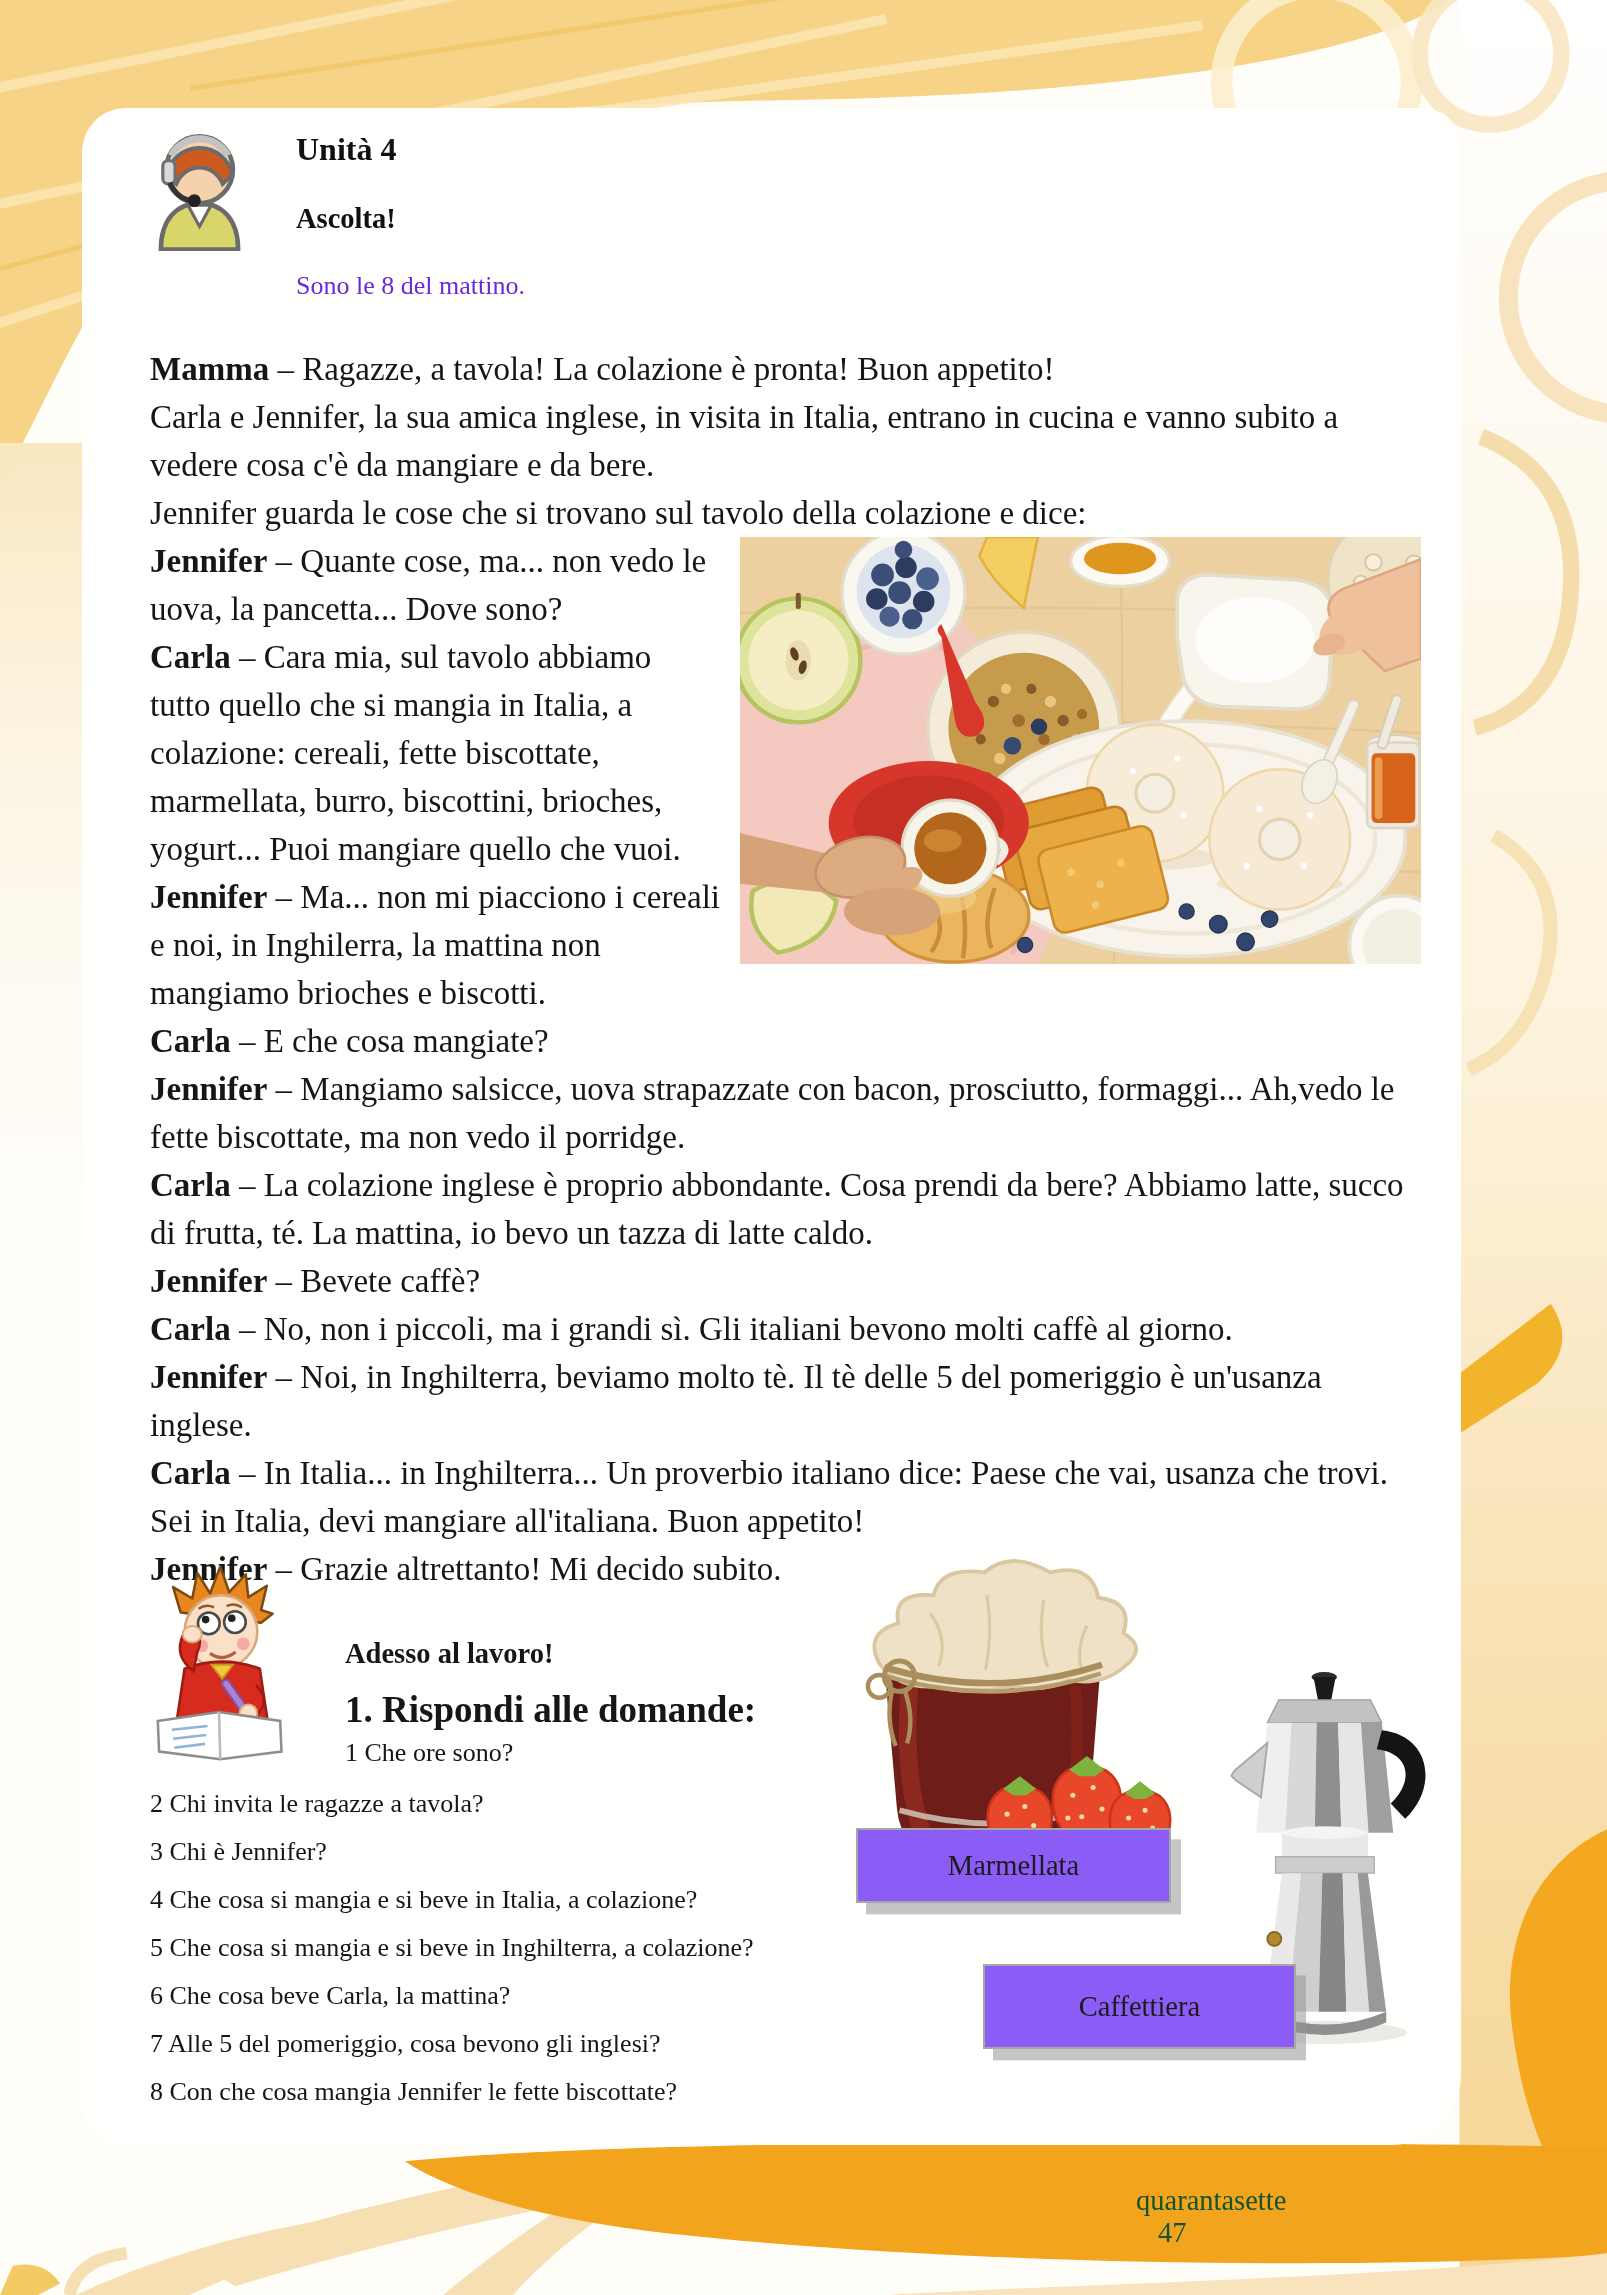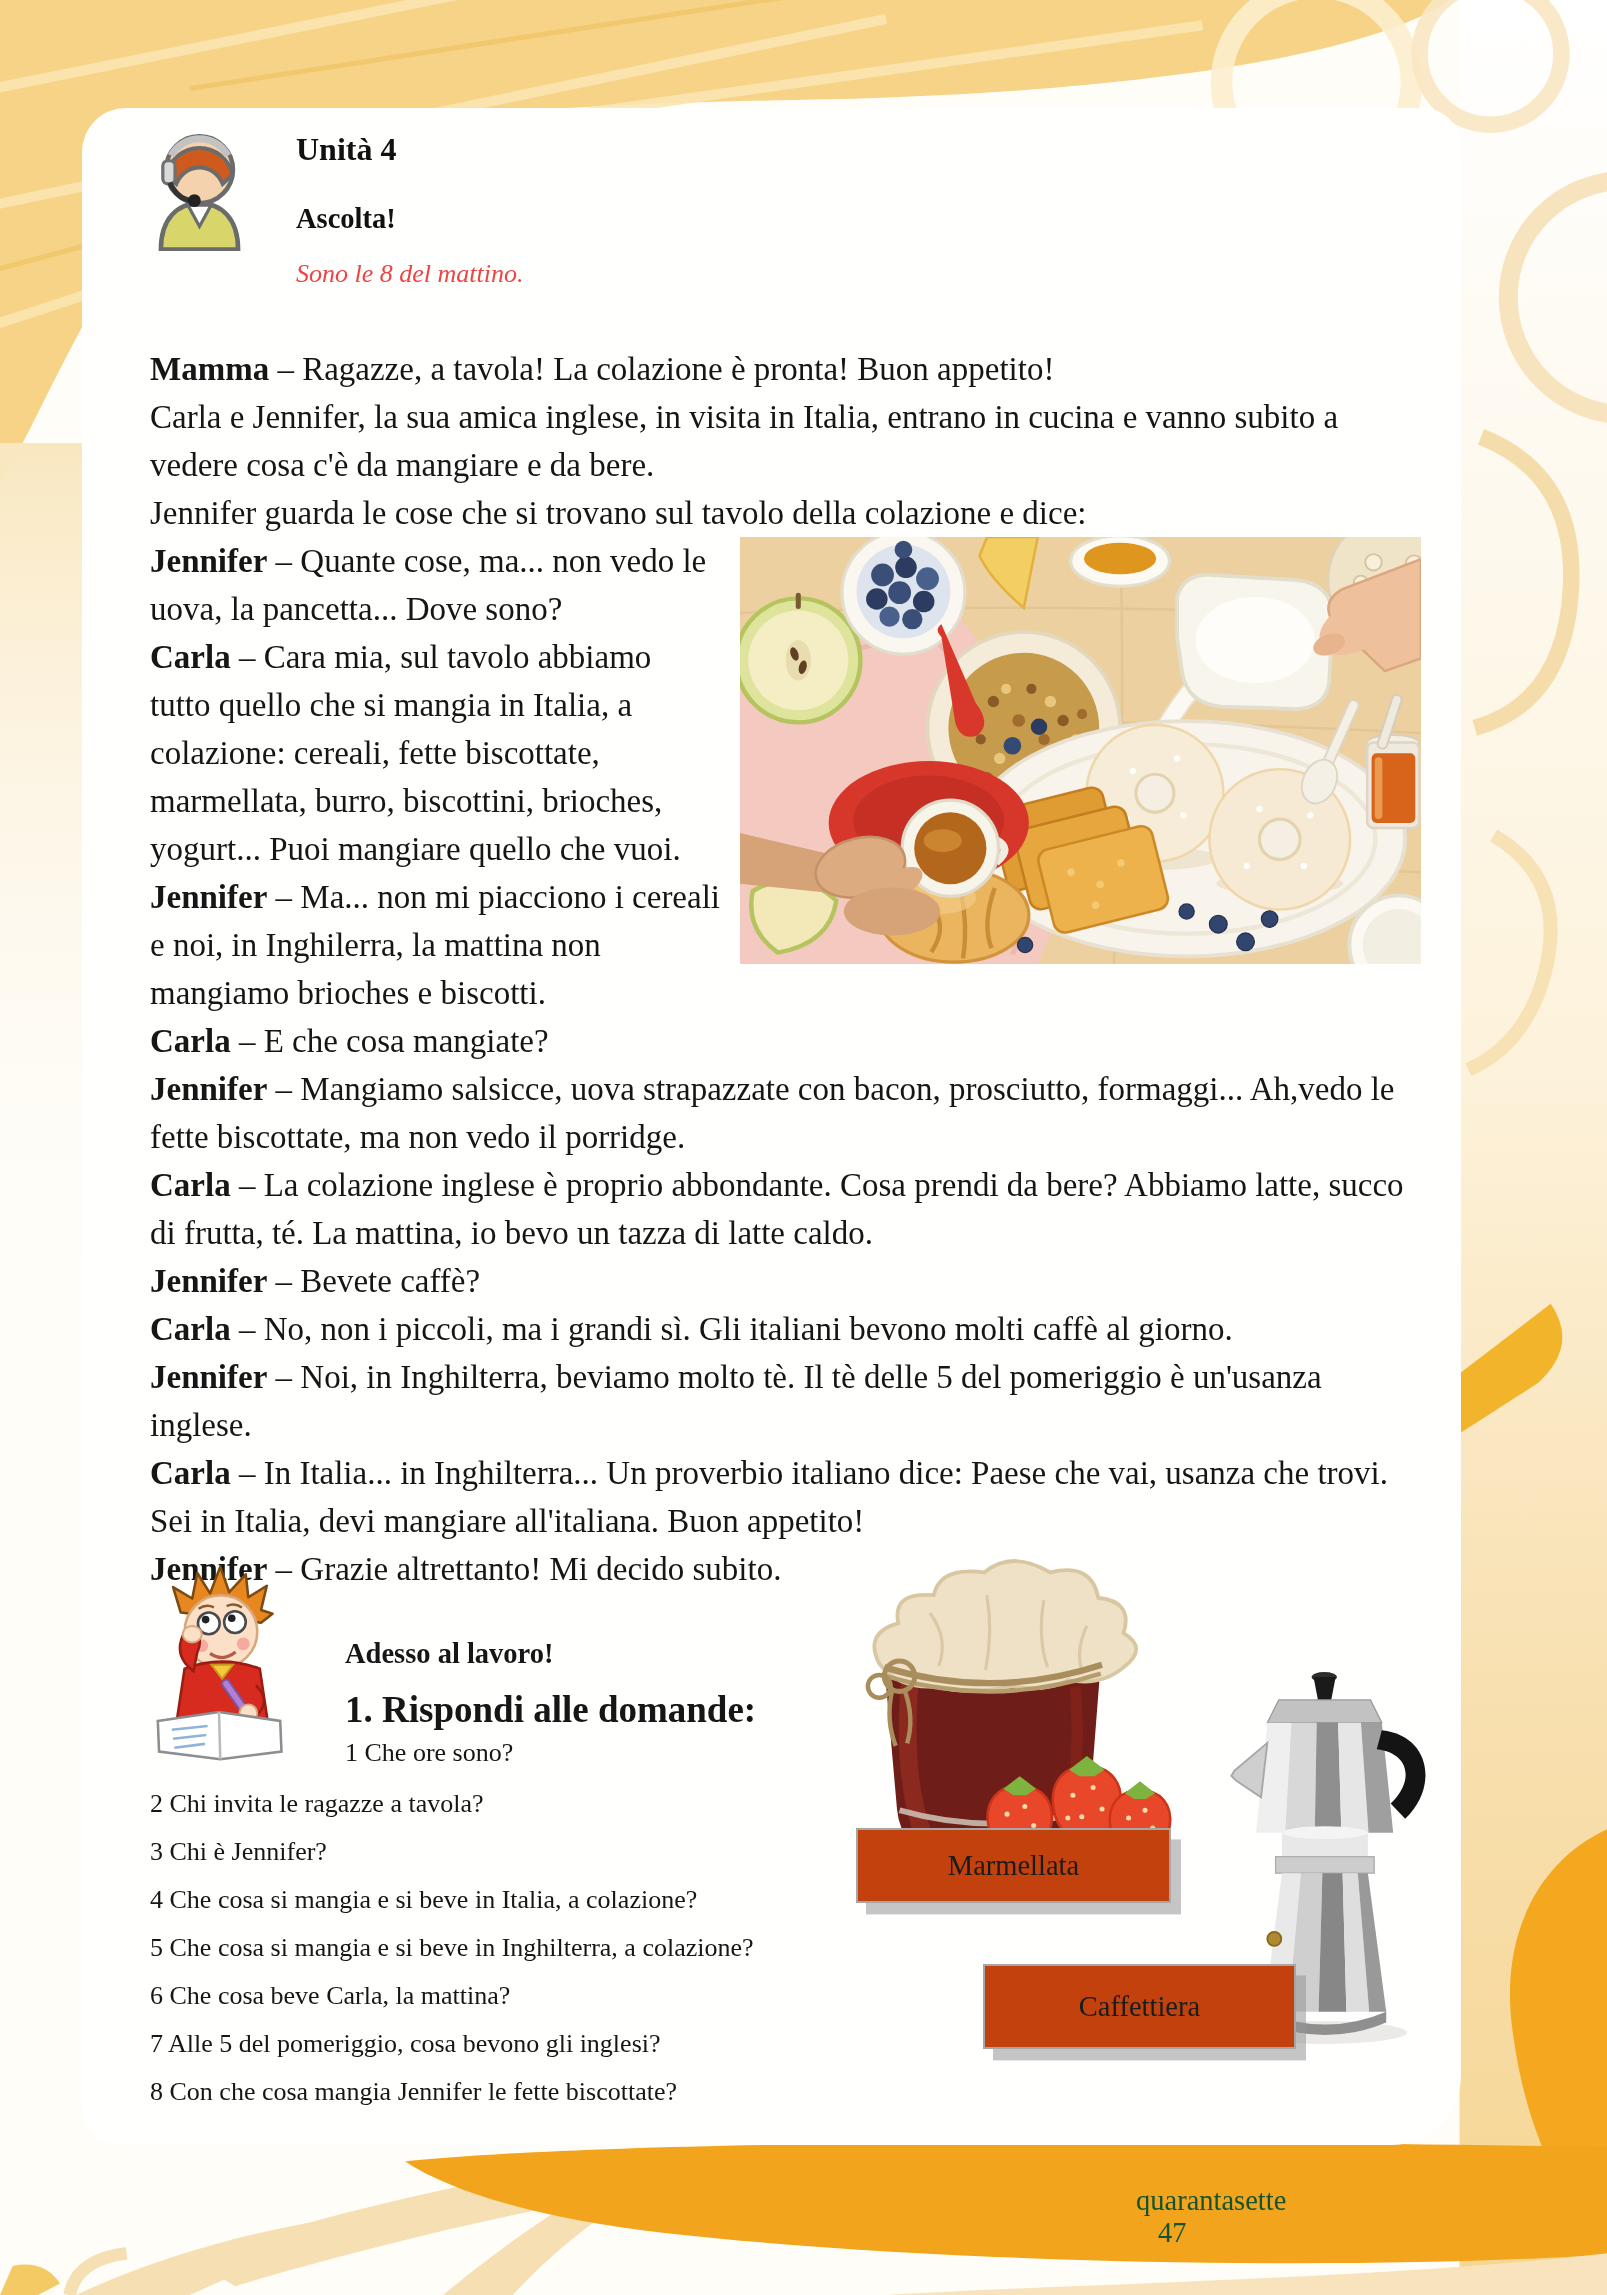--- a/index.html
+++ b/index.html
@@ -13,39 +13,39 @@
   #card{
     position:absolute;left:82px;top:108px;width:1379px;height:2037px;
     background:#fffffe;border-radius:44px 38px 70px 38px;z-index:1;
   }
   .abs{position:absolute;}
   
   #header-block{left:296px;top:127px;z-index:3;}
   .unit-title{font-size:32px;font-weight:bold;color:#111;line-height:44px;}
   .main-title{font-size:35px;font-weight:bold;color:#e8192d;line-height:47px;margin-top:8.9px;}
   .listen{font-size:28.5px;font-weight:bold;color:#111;margin-top:29px;line-height:38px;}
-  .scene{font-size:26px;color:#ef4444;margin-top:17px;line-height:38px;font-style:italic;}
+  .scene{font-size:26px;color:#6d28d9;margin-top:29px;line-height:38px;}
   
   #dialogue{left:150px;top:345px;width:1271px;z-index:3;font-size:33px;line-height:48px;text-align:left;}
   #dialogue p{margin:0;}
   #breakfast-photo{
     float:right;width:681px;height:427px;margin:0 0 54px 20px;
     overflow:hidden;background:#ecd0a0;
   }
   
   #boy-icon-box{left:136px;top:1559px;width:166px;height:204px;z-index:3;}
   #adesso{left:345px;top:1638px;font-size:28.5px;font-weight:bold;z-index:3;}
   #rispondi{left:345px;top:1688px;font-size:37px;font-weight:bold;z-index:3;}
   #question-1{left:345px;top:1738px;font-size:26px;z-index:3;}
   #questions-list{left:150px;top:1780px;width:823px;font-size:26px;line-height:48px;z-index:3;}
   
   #jam-box{left:803px;top:1537px;width:393px;height:367px;z-index:2;}
   #moka-box{left:1187px;top:1667px;width:272px;height:387px;z-index:2;}
   .caption-box{
-    background:#c2410c;border:2.5px solid #a6a6a6;
+    background:#8b5cf6;border:2.5px solid #a6a6a6;
     box-shadow:10px 11.4px 0 rgba(150,150,150,0.55);
     display:flex;align-items:center;justify-content:center;
     font-size:28.5px;color:#1b1b1b;z-index:4;
   }
   #jam-label{left:856px;top:1828px;width:311px;height:71px;}
   #coffee-label{left:983px;top:1964px;width:309px;height:81px;}
   
   #footer{left:1076px;top:2185px;width:443px;z-index:5;display:flex;align-items:flex-start;font-size:28.5px;color:#14532d;flex-direction:column;}
   #footer .word{margin-left:60px;}
   #footer .num{margin-left:82px;}

